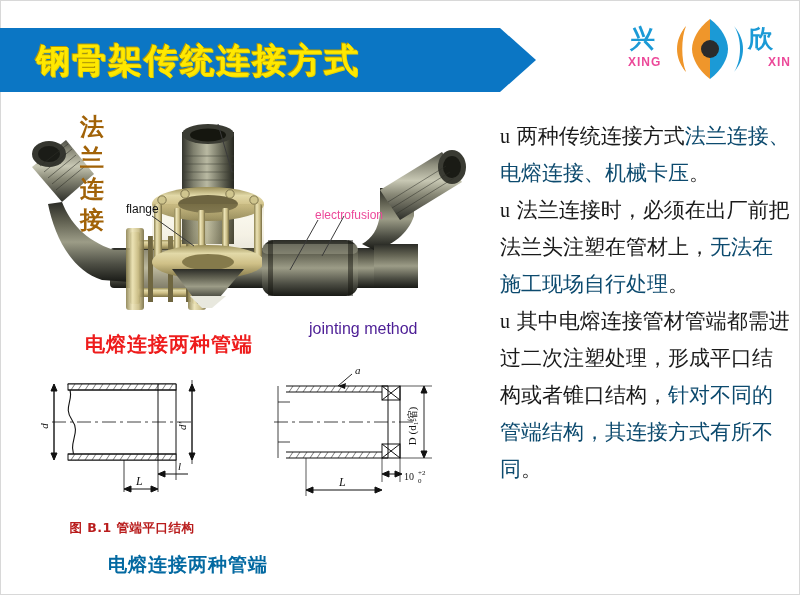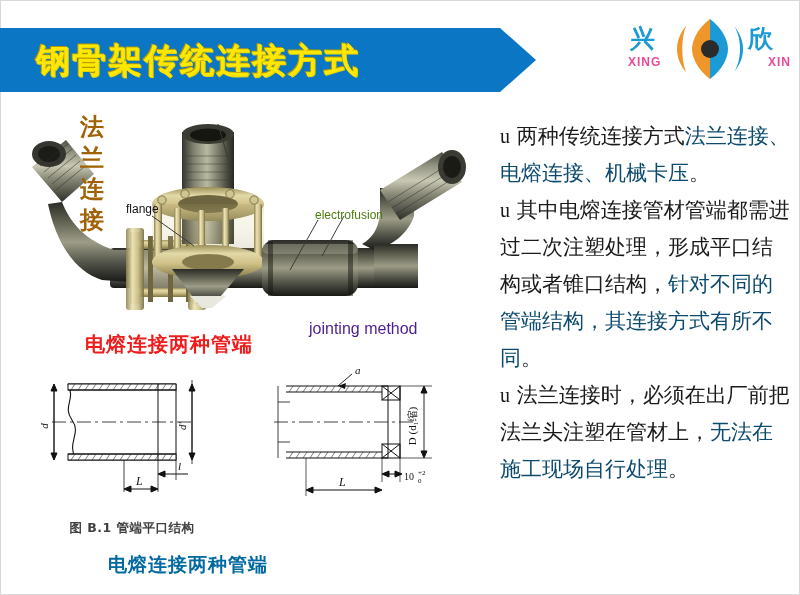--- a/index.html
+++ b/index.html
@@ -66,41 +66,41 @@
     position:absolute;left:94px;top:98px;
     font-family:"Liberation Sans",sans-serif;font-size:12px;color:#111;margin-left:10px;
   }
   #label-electro-cn{
     position:absolute;left:268px;top:59px;
     font-family:"DejaVu Sans","Liberation Sans",sans-serif;
     font-size:23px;font-weight:bold;color:#000;white-space:nowrap;
   }
   #label-electro-en{
     position:absolute;left:293px;top:104px;
-    font-family:"Liberation Sans",sans-serif;font-size:12px;color:#4d7c0f;
+    font-family:"Liberation Sans",sans-serif;font-size:12px;color:#ec4899;
   }
   #label-jointing-en{
     position:absolute;left:287px;top:216px;
     font-family:"Liberation Sans",sans-serif;font-size:16px;color:#4c1d95;font-weight:500;
   }
   #caption-photo{
     position:absolute;left:85px;top:331px;
     font-family:"DejaVu Sans","Liberation Sans",sans-serif;
     font-size:20px;font-weight:bold;color:#ee1c1c;letter-spacing:1px;white-space:nowrap;
   }
 
   
   #drawings{position:absolute;left:18px;top:362px;width:468px;height:175px;}
   .drawing{position:absolute;top:0;width:228px;height:175px;}
   #drawing-b1{left:0px;}
   #drawing-b2{left:238px;}
   .fig-caption{
     position:absolute;bottom:0;left:0;width:228px;text-align:center;
     font-family:"DejaVu Sans","Liberation Sans",sans-serif;
-    font-size:12.5px;font-weight:bold;color:#404040;letter-spacing:0.5px;
+    font-size:12.5px;font-weight:bold;color:#b91c1c;letter-spacing:0.5px;
   }
   #caption-drawings{
     position:absolute;left:108px;top:552px;
     font-family:"DejaVu Sans","Liberation Sans",sans-serif;
     font-size:19px;font-weight:bold;color:#0369a1;letter-spacing:1px;white-space:nowrap;
   }
 
   
   #body-text{
     position:absolute;left:500px;top:118px;width:292px;
@@ -449,17 +449,17 @@
         <text x="162" y="121" font-family="Liberation Serif, serif" font-size="7" fill="#111">0</text>
         <text x="83" y="124" font-family="Liberation Serif, serif" font-size="12" font-style="italic" fill="#111">L</text>
       </svg>
     </div>
   </div>
 
   <div id="caption-drawings">电熔连接两种管端</div>
 
   <div id="body-text">
       <div class="para"><span class="bullet">u</span><span> 两种传统连接方式</span><span class="red">法兰连接、电熔连接、机械卡压</span><span>。</span></div>
+      <div class="para"><span class="bullet">u</span><span> 法兰连接时，必须在出厂前把法兰头注塑在管材上，</span><span class="red">无法在施工现场自行处理</span><span>。</span></div>
       <div class="para"><span class="bullet">u</span><span> 其中电熔连接管材管端都需进过二次注塑处理，形成平口结构或者锥口结构，</span><span class="red">针对不同的管端结构，其连接方式有所不同</span><span>。</span></div>
-      <div class="para"><span class="bullet">u</span><span> 法兰连接时，必须在出厂前把法兰头注塑在管材上，</span><span class="red">无法在施工现场自行处理</span><span>。</span></div>
     </div>
 
 </div>
 
 </body></html>

